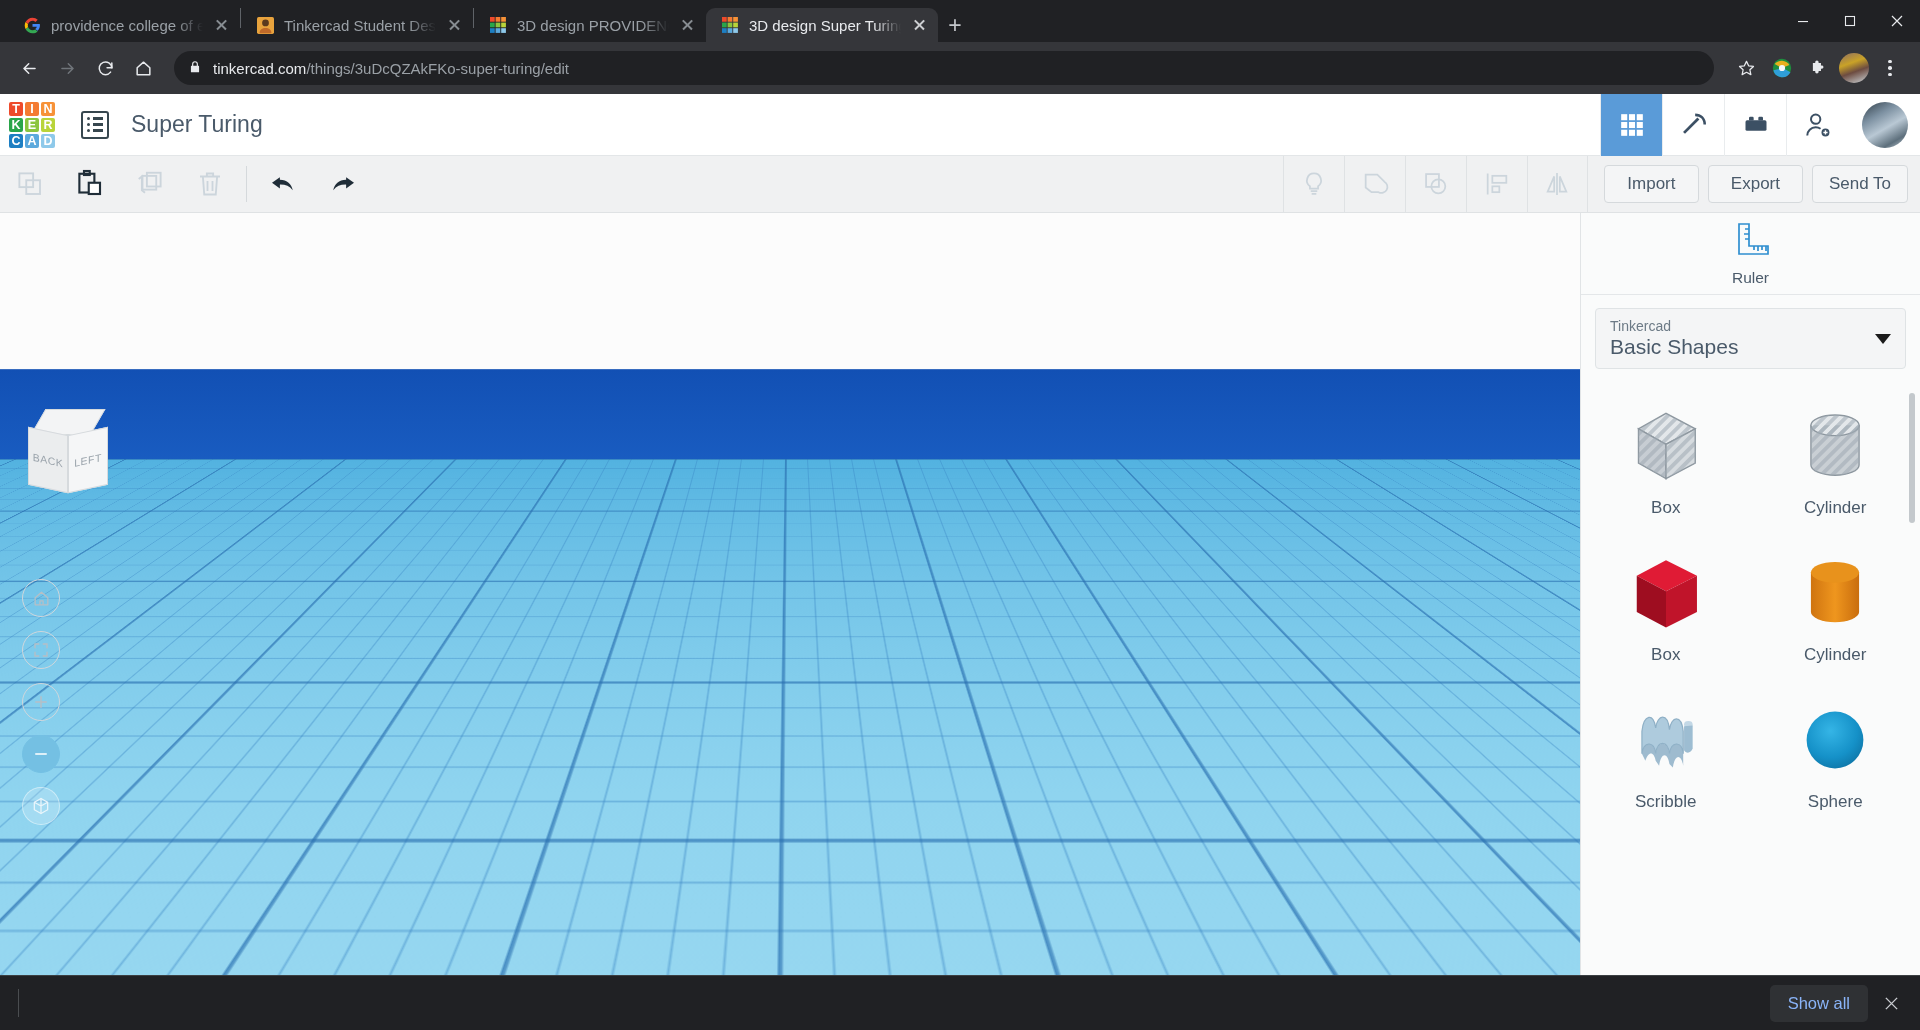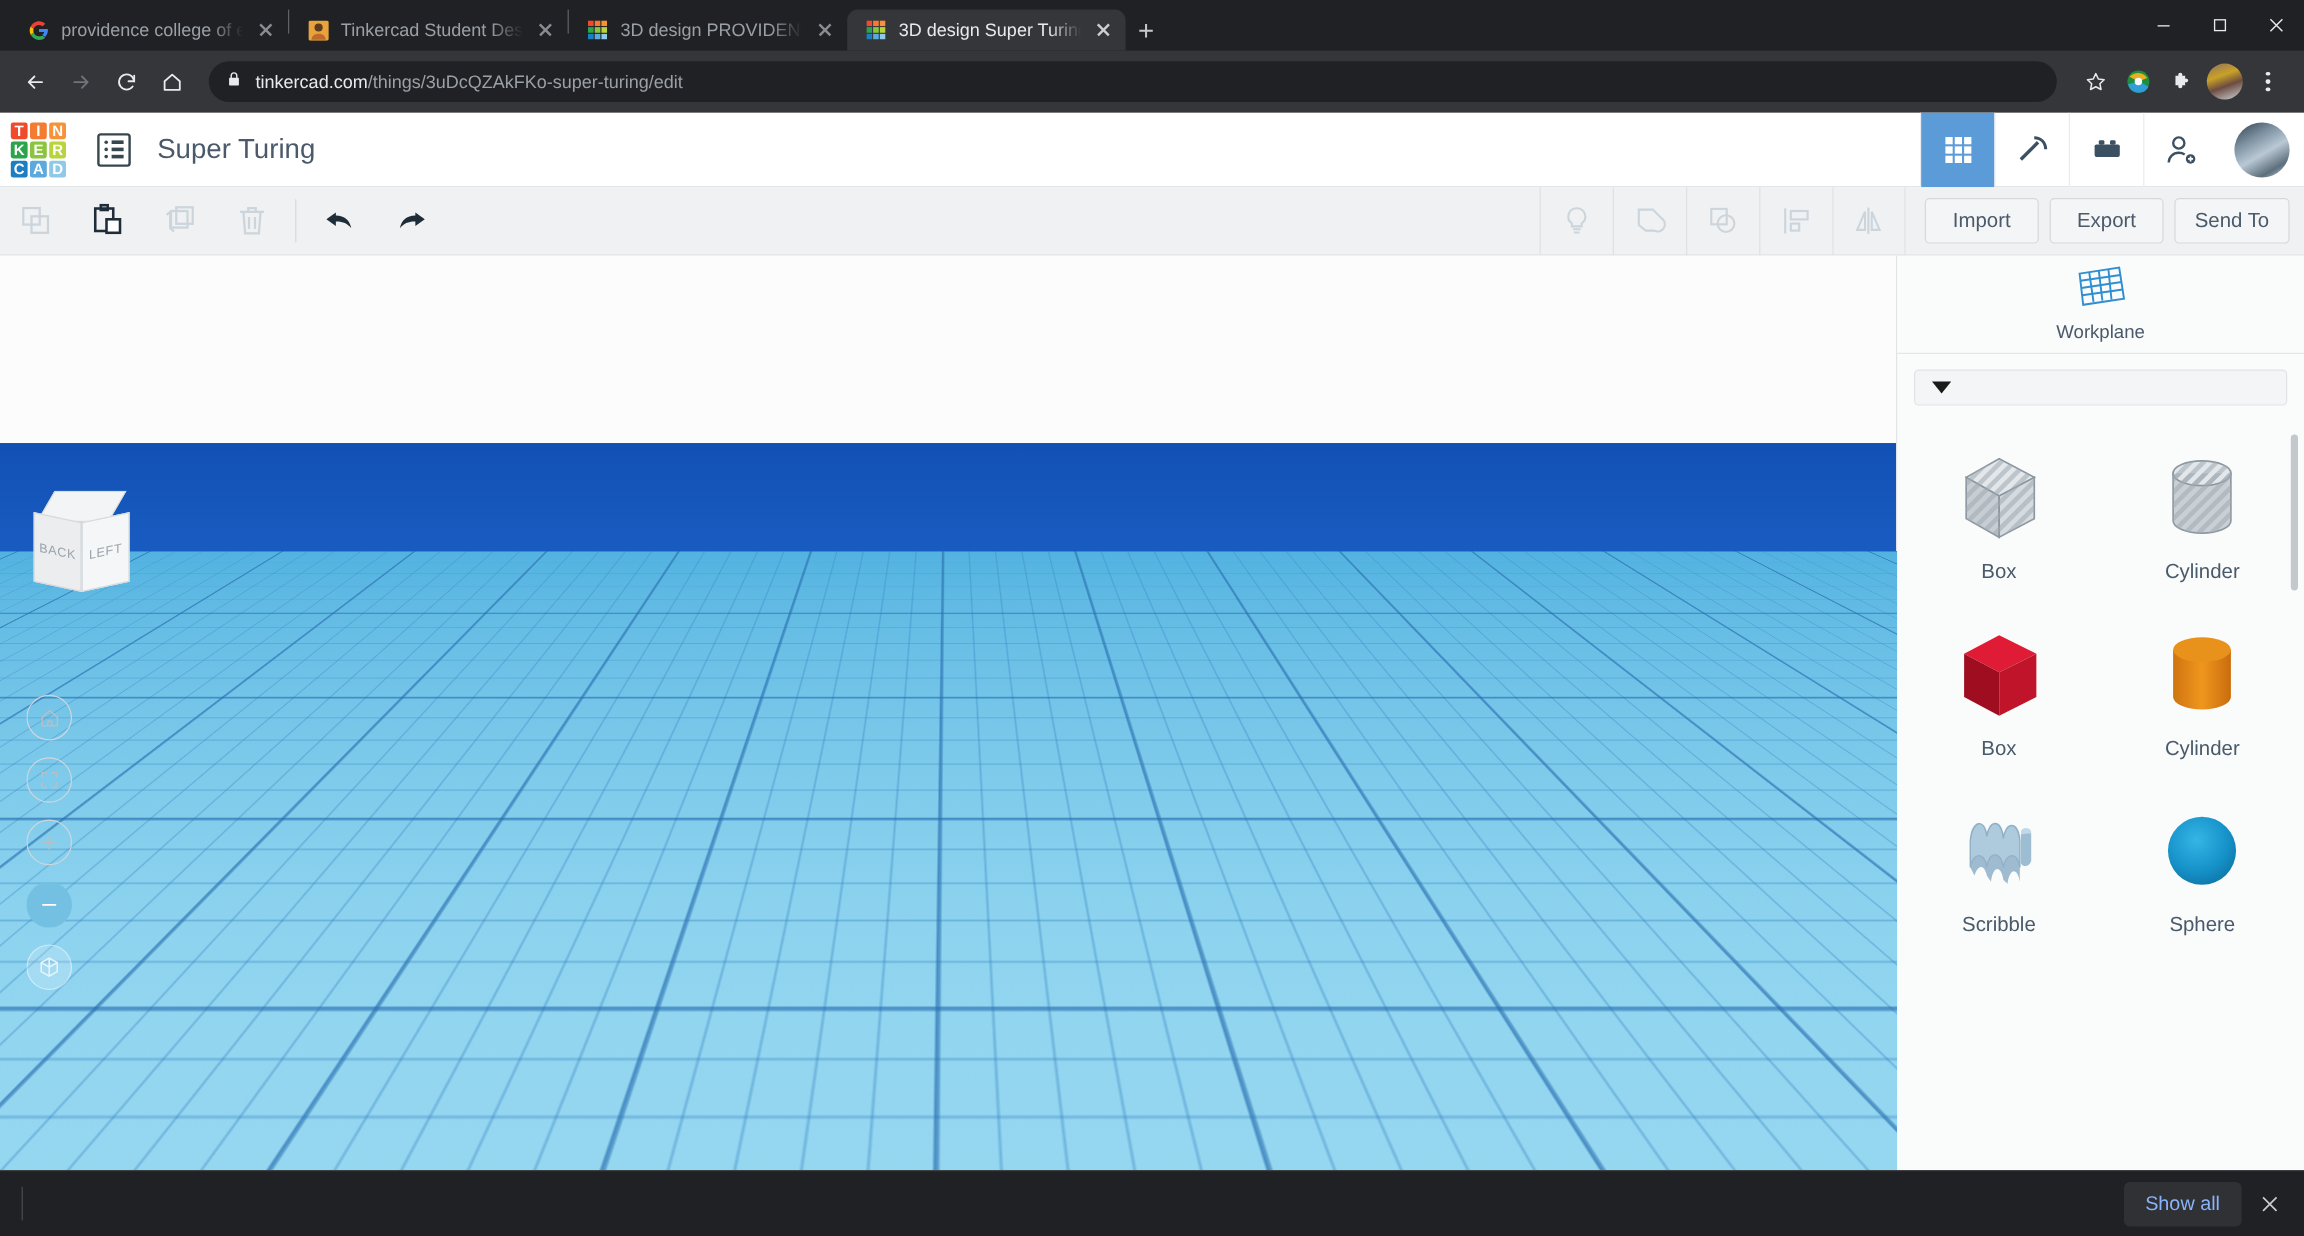--- a/index.html
+++ b/index.html
@@ -609,31 +609,34 @@
           </div>
         </div>
 
         <div class="collapse">❯</div>
       </div>
 
       <div class="panel">
         <div class="panel-tools">
           <div class="ptool">
             <span>
-              <svg width="42" height="38" viewBox="0 0 42 38" fill="none" stroke="#2f8fd0" stroke-width="1.6">
-                <path d="M3 8 L36 3 L40 29 L6 34 Z"></path>
-                <path d="M11 6.7 L14.6 31.5M19 5.5 L22 30.6M27 4.3 L29.6 29.8"></path>
-                <path d="M3.7 14 L37 9.2M4.4 20 L38 15M5.2 26 L39 21.2"></path>
+              <svg width="42" height="38" viewBox="0 0 42 38" fill="none" stroke="#2f8fd0" stroke-width="1.7">
+                <path d="M9 3 L19 3 L19 25 L38 25 L38 33 L9 33 Z"></path>
+                <path d="M19 8h-4M19 13h-5M19 18h-4M24 25v4M28 25v5M32 25v4M36 25v5"></path>
               </svg>
             </span>
-            <span>Workplane</span>
+            <span>Ruler</span>
           </div>
         </div>
 
         <div class="dropdown">
+          <div class="dd-text">
+            <div class="dd-sub">Tinkercad</div>
+            <div class="dd-main">Basic Shapes</div>
+          </div>
           <div class="caret"></div>
         </div>
 
         <div class="shapes">
           <div class="scroll"></div>
           <div class="shapegrid">
 
             <div class="shapecell">
               <svg width="86" height="86" viewBox="0 0 100 100">
                 <defs>

